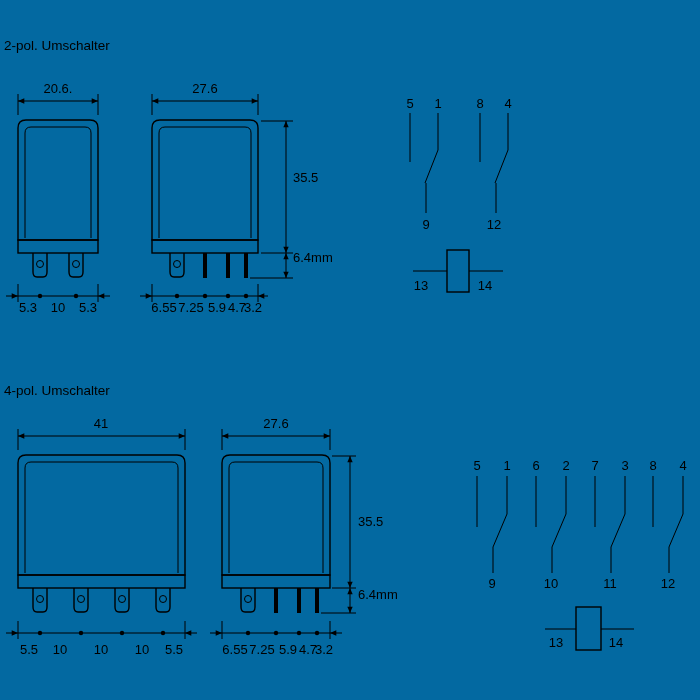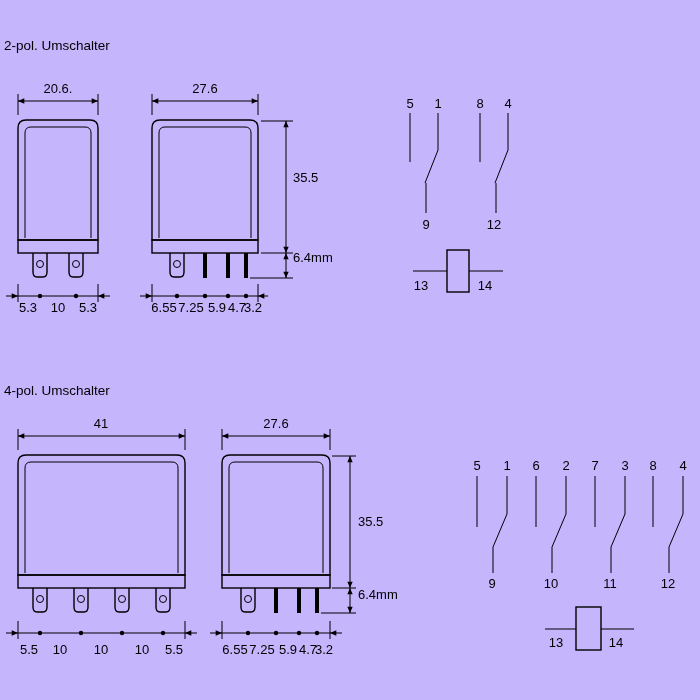--- a/index.html
+++ b/index.html
@@ -1,16 +1,16 @@
 <!DOCTYPE html>
 <html><head>
 <meta charset="utf-8">
 <style>
   html,body{margin:0;padding:0;background:#fff;}
-  .canvas{position:relative;width:700px;height:700px;background:#c4b5fd;overflow:hidden;}
+  .canvas{position:relative;width:700px;height:700px;background:#0369a1;overflow:hidden;}
   svg text{font-family:"Liberation Sans",sans-serif;font-size:13px;fill:#000;}
   svg .title{font-size:13.5px;}
   .ln{stroke:#000;stroke-width:1;fill:none;}
   .bd{stroke:#000;stroke-width:1.4;fill:none;}
   .th{stroke:#000;stroke-width:1;fill:none;}
   .pin{fill:#000;stroke:none;}
   .dot{fill:#000;stroke:none;}
 </style>
 </head>
 <body>

